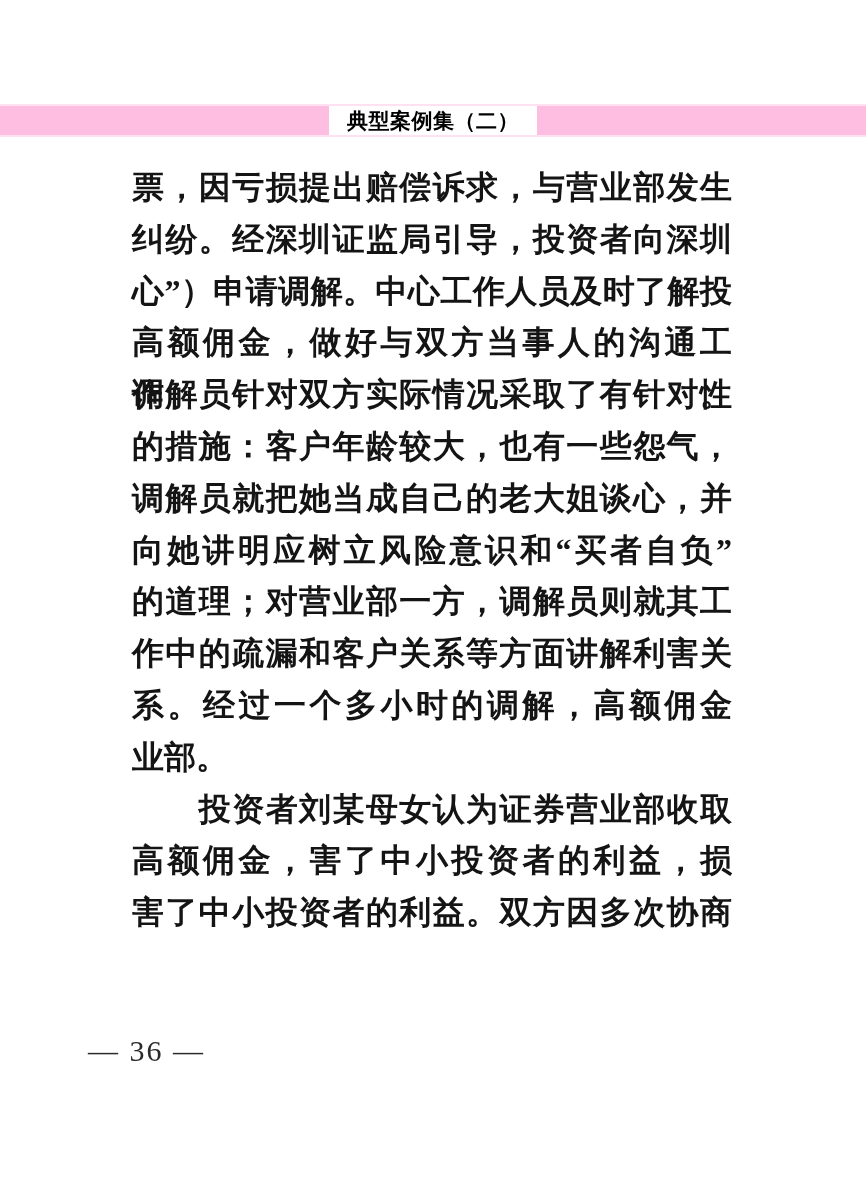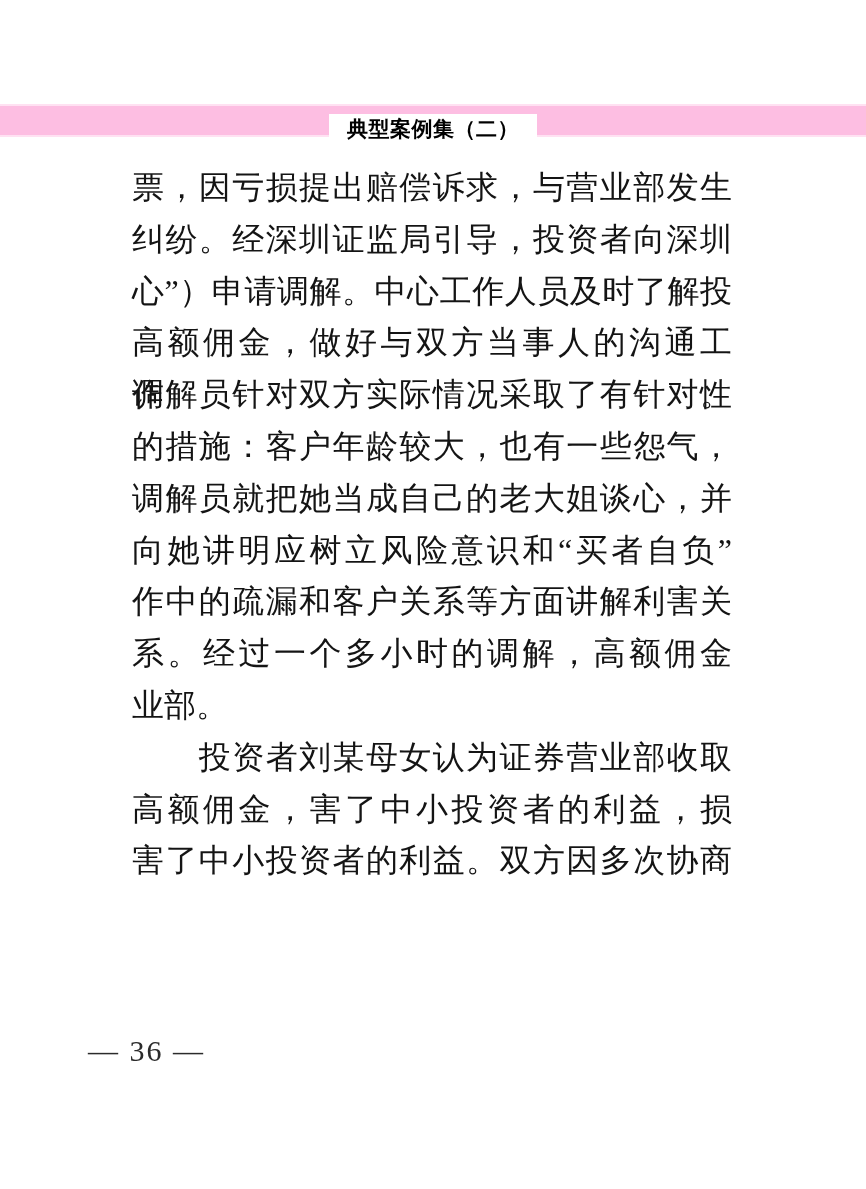--- a/index.html
+++ b/index.html
@@ -33,21 +33,20 @@
     position: absolute;
     top: 106px;
     height: 29px;
     left: 50%;
     transform: translateX(-50%);
     background: #ffffff;
     padding: 0 18px;
     display: flex;
     align-items: center;
     justify-content: center;
-    margin-top: 8px;
   }
   .page-title {
     font-size: 21px;
     font-weight: bold;
     letter-spacing: 0.5px;
     white-space: nowrap;
     color: #000000;
   }
 
   
@@ -59,20 +58,21 @@
   }
   .text-line {
     font-size: 32px;
     line-height: 51.8px;
     height: 51.8px;
     text-align: justify;
     text-align-last: justify;
     white-space: pre-wrap;
     overflow: visible;
     color: #141414;
+    font-weight: bold;
   }
   .text-line.para-end {
     text-align-last: left;
   }
 
   
   .page-number {
     position: absolute;
     left: 88px;
     top: 1034px;
@@ -96,20 +96,21 @@
 
   <main class="body-text">
       <div class="text-line">票，因亏损提出赔偿诉求，与营业部发生</div>
       <div class="text-line">纠纷。经深圳证监局引导，投资者向深圳</div>
       <div class="text-line">心”）申请调解。中心工作人员及时了解投</div>
       <div class="text-line">高额佣金，做好与双方当事人的沟通工作。</div>
       <div class="text-line">调解员针对双方实际情况采取了有针对性</div>
       <div class="text-line">的措施：客户年龄较大，也有一些怨气，</div>
       <div class="text-line">调解员就把她当成自己的老大姐谈心，并</div>
       <div class="text-line">向她讲明应树立风险意识和“买者自负”</div>
+      <div class="text-line">的道理；对营业部一方，调解员则就其工</div>
       <div class="text-line">作中的疏漏和客户关系等方面讲解利害关</div>
       <div class="text-line">系。经过一个多小时的调解，高额佣金</div>
       <div class="text-line para-end">业部。</div>
       <div class="text-line">　　投资者刘某母女认为证券营业部收取</div>
       <div class="text-line">高额佣金，害了中小投资者的利益，损</div>
       <div class="text-line">害了中小投资者的利益。双方因多次协商</div>
     </main>
 
   <footer>
     <div class="page-number">— 36 —</div>

